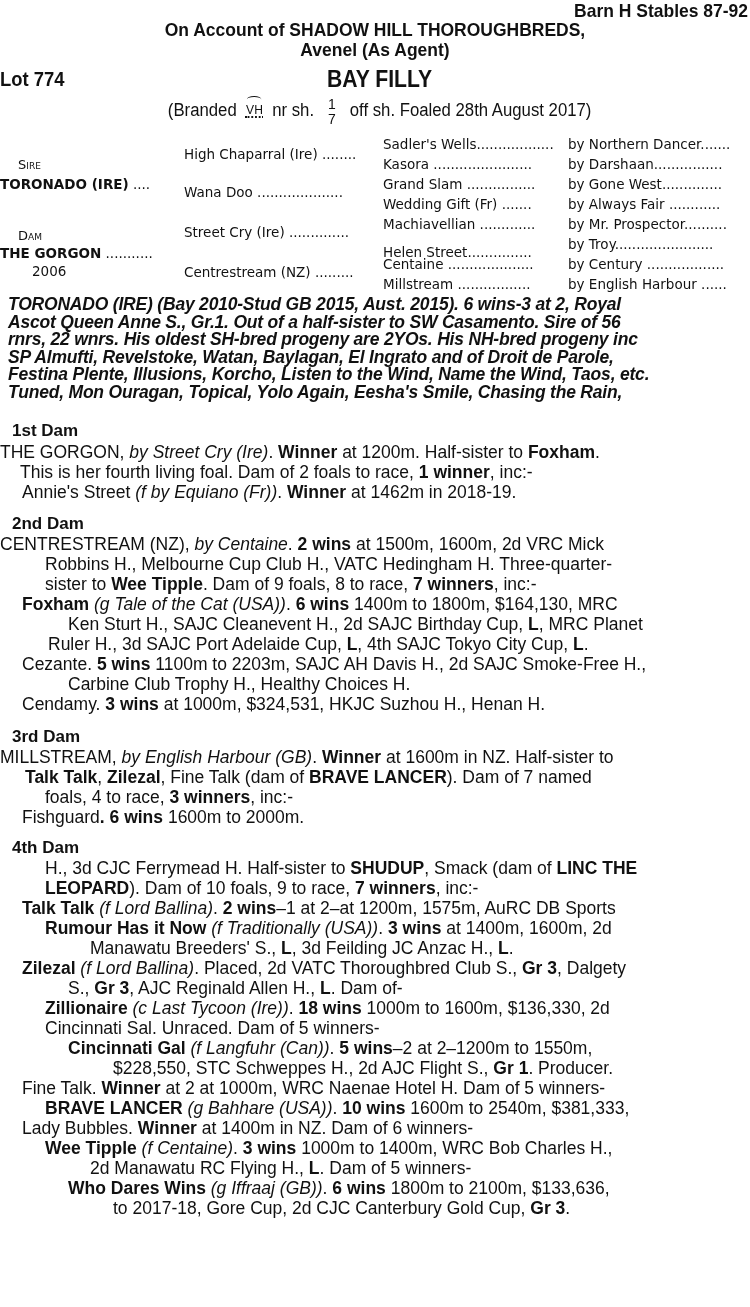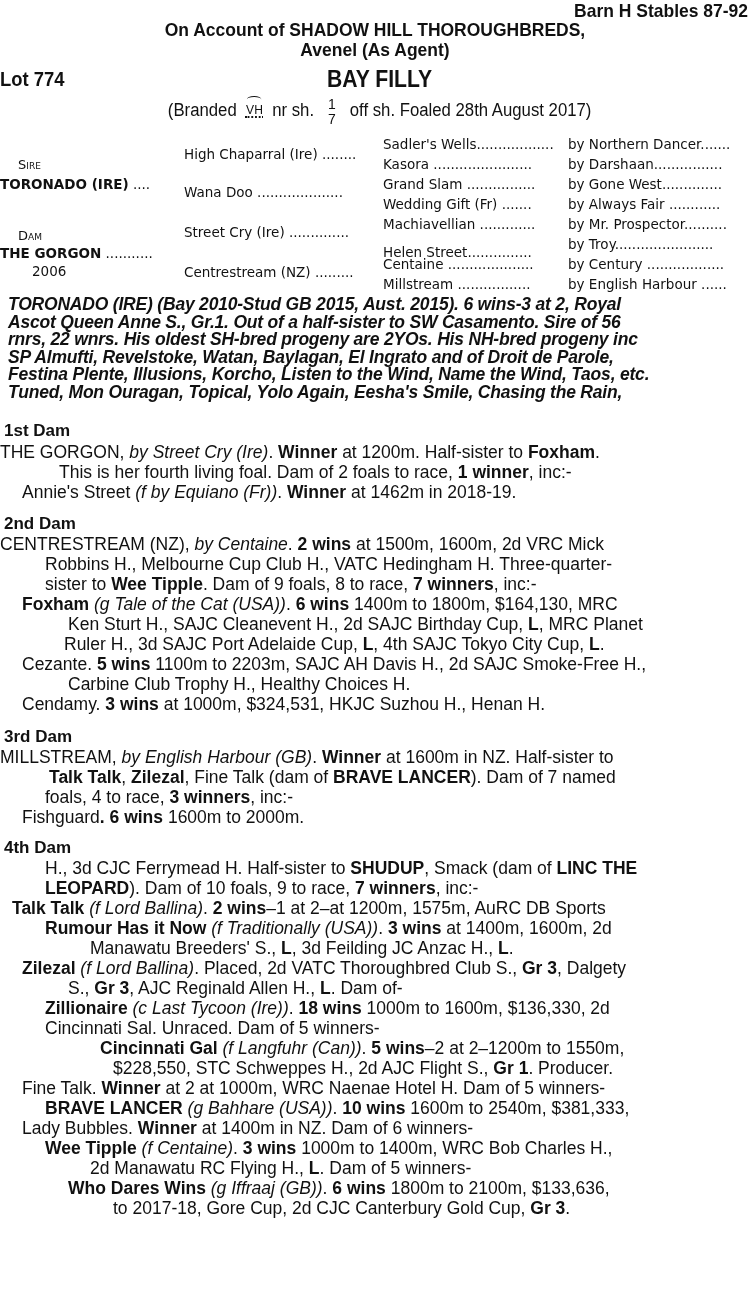--- a/index.html
+++ b/index.html
@@ -41,21 +41,21 @@
   .smallcaps { font-variant: small-caps; font-size: 13px; }
 
   
   .summary {
     position: absolute; left: 8px; width: 730px; top: 296px;
     font-family: "Liberation Sans", sans-serif; font-weight: bold; font-style: italic;
     font-size: 17.5px; line-height: 17.5px; text-align: justify; text-align-last: justify;
     letter-spacing: -0.2px;
   }
   .sec-title {
-    position: absolute; left: 4px;
+    position: absolute; left: 12px;
     font-family: "Liberation Sans", sans-serif; font-weight: bold; font-size: 17px; line-height: 20px;
   }
   .para {
     position: absolute; left: 0; width: 750px;
     font-family: "Liberation Sans", sans-serif; font-size: 17.5px; line-height: 20px;
     text-align: justify;
   }
   .para .ln { display: block; white-space: nowrap; }
   .j { display: flex; justify-content: space-between; white-space: nowrap; }
   .j > span { white-space: pre; }
@@ -114,57 +114,57 @@
   <div class="j">Ascot Queen Anne S., Gr.1. Out of a half-sister to SW Casamento. Sire of 56</div>
   <div class="j">rnrs, 22 wnrs. His oldest SH-bred progeny are 2YOs. His NH-bred progeny inc</div>
   <div class="j">SP Almufti, Revelstoke, Watan, Baylagan, El Ingrato and of Droit de Parole,</div>
   <div class="j">Festina Plente, Illusions, Korcho, Listen to the Wind, Name the Wind, Taos, etc.</div>
   <div class="j">Tuned, Mon Ouragan, Topical, Yolo Again, Eesha's Smile, Chasing the Rain,</div>
 </div>
 
 <div class="sec-title" style="top:421px;">1st Dam</div>
 <div class="para" style="top:442px;">
   <div class="ln j"><span><span>THE GORGON, </span><i>by Street Cry (Ire)</i><span>. </span><b>Winner</b></span><span> at 1200m. Half-sister to </span><span><b>Foxham</b><span>.</span></span></div>
-  <div class="ln" style="padding-left:59px;"><span>This is her fourth living foal. Dam of 2 foals to race, </span><b>1 winner</b><span>, inc:-</span></div>
+  <div class="ln" style="padding-left:20px;"><span>This is her fourth living foal. Dam of 2 foals to race, </span><b>1 winner</b><span>, inc:-</span></div>
   <div class="ln" style="padding-left:22px;"><span>Annie's Street </span><i>(f by Equiano (Fr))</i><span>. </span><b>Winner</b><span> at 1462m in 2018-19.</span></div>
 </div>
 
 <div class="sec-title" style="top:514px;">2nd Dam</div>
 <div class="para" style="top:534px;">
   <div class="ln j"><span><span>CENTRESTREAM (NZ), </span><i>by Centaine</i><span>. </span><b>2 wins</b></span><span> at 1500m, 1600m, 2d VRC Mick</span></div>
   <div class="ln j" style="padding-left:45px;"><span>Robbins H., Melbourne Cup Club H., VATC Hedingham H. Three-quarter-</span></div>
   <div class="ln" style="padding-left:45px;"><span>sister to </span><b>Wee Tipple</b><span>. Dam of 9 foals, 8 to race, </span><b>7 winners</b><span>, inc:-</span></div>
   <div class="ln j" style="padding-left:22px;"><span><b>Foxham</b><i> (g Tale of the Cat (USA))</i><span>. </span><b>6 wins</b></span><span> 1400m to 1800m, $164,130, MRC</span></div>
   <div class="ln j" style="padding-left:68px;"><span>Ken Sturt H., SAJC Cleanevent H., 2d SAJC Birthday Cup, </span><span><b>L</b><span>, MRC Planet</span></span></div>
-  <div class="ln" style="padding-left:64px;"><span>Ruler H., 3d SAJC Port Adelaide Cup, </span><b>L</b><span>, 4th SAJC Tokyo City Cup, </span><b>L</b><span>.</span></div>
+  <div class="ln" style="padding-left:48px;"><span>Ruler H., 3d SAJC Port Adelaide Cup, </span><b>L</b><span>, 4th SAJC Tokyo City Cup, </span><b>L</b><span>.</span></div>
   <div class="ln j" style="padding-left:22px;"><span><span>Cezante. </span><b>5 wins</b></span><span> 1100m to 2203m, SAJC AH Davis H., 2d SAJC Smoke-Free H.,</span></div>
   <div class="ln" style="padding-left:68px;"><span>Carbine Club Trophy H., Healthy Choices H.</span></div>
   <div class="ln" style="padding-left:22px;"><span>Cendamy. </span><b>3 wins</b><span> at 1000m, $324,531, HKJC Suzhou H., Henan H.</span></div>
 </div>
 
 <div class="sec-title" style="top:727px;">3rd Dam</div>
 <div class="para" style="top:747px;">
   <div class="ln j"><span><span>MILLSTREAM, </span><i>by English Harbour (GB)</i><span>. </span><b>Winner</b></span><span> at 1600m in NZ. Half-sister to</span></div>
-  <div class="ln j" style="padding-left:49px;"><span><b>Talk Talk</b><span>, </span><b>Zilezal</b><span>, Fine Talk (dam of </span><b>BRAVE LANCER</b></span><span>). Dam of 7 named</span></div>
+  <div class="ln j" style="padding-left:25px;"><span><b>Talk Talk</b><span>, </span><b>Zilezal</b><span>, Fine Talk (dam of </span><b>BRAVE LANCER</b></span><span>). Dam of 7 named</span></div>
   <div class="ln" style="padding-left:45px;"><span>foals, 4 to race, </span><b>3 winners</b><span>, inc:-</span></div>
   <div class="ln" style="padding-left:22px;"><span>Fishguard</span><b>. 6 wins</b><span> 1600m to 2000m.</span></div>
 </div>
 
 <div class="sec-title" style="top:838px;">4th Dam</div>
 <div class="para" style="top:858px;">
   <div class="ln j" style="padding-left:45px;"><span><span>H., 3d CJC Ferrymead H. Half-sister to </span><b>SHUDUP</b><span>, Smack (dam of </span></span><b>LINC THE</b></div>
   <div class="ln" style="padding-left:45px;"><b>LEOPARD</b><span>). Dam of 10 foals, 9 to race, </span><b>7 winners</b><span>, inc:-</span></div>
-  <div class="ln j" style="padding-left:12px;"><span><b>Talk Talk</b><i> (f Lord Ballina)</i><span>. </span><b>2 wins</b></span><span>–1 at 2–at 1200m, 1575m, AuRC DB Sports</span></div>
+  <div class="ln j" style="padding-left:22px;"><span><b>Talk Talk</b><i> (f Lord Ballina)</i><span>. </span><b>2 wins</b></span><span>–1 at 2–at 1200m, 1575m, AuRC DB Sports</span></div>
   <div class="ln j" style="padding-left:45px;"><span><b>Rumour Has it Now</b><i> (f Traditionally (USA))</i><span>. </span><b>3 wins</b></span><span> at 1400m, 1600m, 2d</span></div>
   <div class="ln" style="padding-left:90px;"><span>Manawatu Breeders' S., </span><b>L</b><span>, 3d Feilding JC Anzac H., </span><b>L</b><span>.</span></div>
   <div class="ln j" style="padding-left:22px;"><span><b>Zilezal</b><i> (f Lord Ballina)</i><span>. Placed, 2d VATC Thoroughbred Club S., </span><b>Gr 3</b></span><span>, Dalgety</span></div>
   <div class="ln" style="padding-left:68px;"><span>S., </span><b>Gr 3</b><span>, AJC Reginald Allen H., </span><b>L</b><span>. Dam of-</span></div>
   <div class="ln j" style="padding-left:45px;"><span><b>Zillionaire</b><i> (c Last Tycoon (Ire))</i><span>. </span><b>18 wins</b></span><span> 1000m to 1600m, $136,330, 2d</span></div>
   <div class="ln" style="padding-left:45px;"><span>Cincinnati Sal. Unraced. Dam of 5 winners-</span></div>
-  <div class="ln j" style="padding-left:100px;"><span><b>Cincinnati Gal</b><i> (f Langfuhr (Can))</i><span>. </span><b>5 wins</b></span><span>–2 at 2–1200m to 1550m,</span></div>
+  <div class="ln j" style="padding-left:68px;"><span><b>Cincinnati Gal</b><i> (f Langfuhr (Can))</i><span>. </span><b>5 wins</b></span><span>–2 at 2–1200m to 1550m,</span></div>
   <div class="ln" style="padding-left:113px;"><span>$228,550, STC Schweppes H., 2d AJC Flight S., </span><b>Gr 1</b><span>. Producer.</span></div>
   <div class="ln" style="padding-left:22px;"><span>Fine Talk. </span><b>Winner</b><span> at 2 at 1000m, WRC Naenae Hotel H. Dam of 5 winners-</span></div>
   <div class="ln j" style="padding-left:45px;"><span><b>BRAVE LANCER</b><i> (g Bahhare (USA))</i><span>. </span><b>10 wins</b></span><span> 1600m to 2540m, $381,333,</span></div>
   <div class="ln" style="padding-left:22px;"><span>Lady Bubbles. </span><b>Winner</b><span> at 1400m in NZ. Dam of 6 winners-</span></div>
   <div class="ln j" style="padding-left:45px;"><span><b>Wee Tipple</b><i> (f Centaine)</i><span>. </span><b>3 wins</b></span><span> 1000m to 1400m, WRC Bob Charles H.,</span></div>
   <div class="ln" style="padding-left:90px;"><span>2d Manawatu RC Flying H., </span><b>L</b><span>. Dam of 5 winners-</span></div>
   <div class="ln j" style="padding-left:68px;"><span><b>Who Dares Wins</b><i> (g Iffraaj (GB))</i><span>. </span><b>6 wins</b></span><span> 1800m to 2100m, $133,636,</span></div>
   <div class="ln" style="padding-left:113px;"><span>to 2017-18, Gore Cup, 2d CJC Canterbury Gold Cup, </span><b>Gr 3</b><span>.</span></div>
 </div>
 

